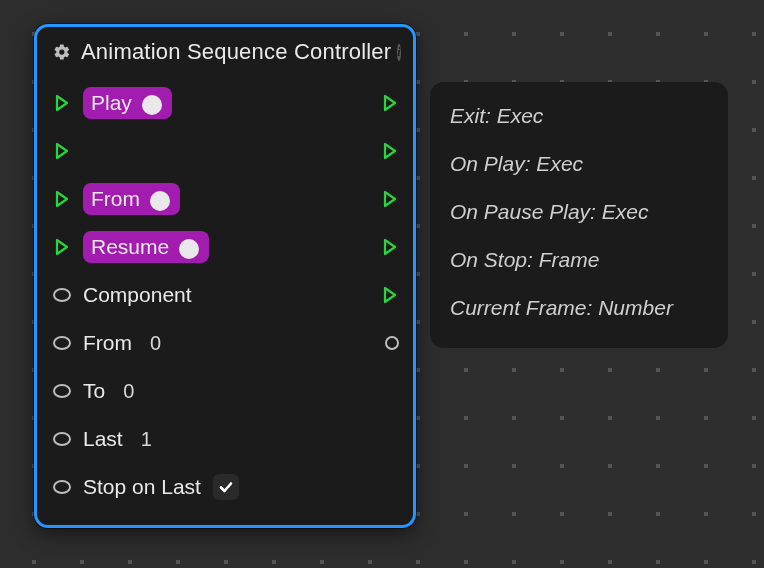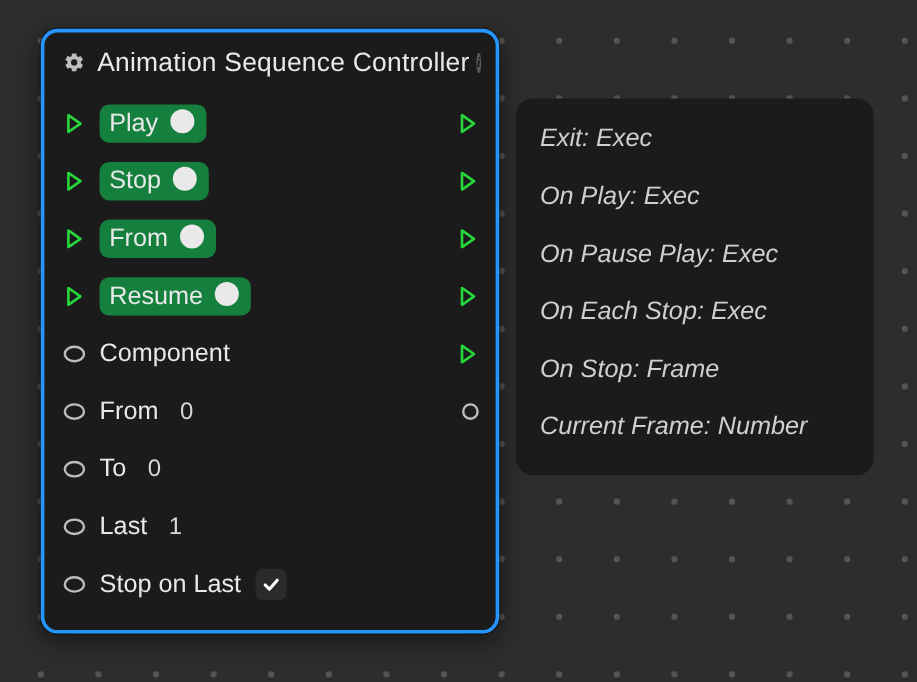--- a/index.html
+++ b/index.html
@@ -83,24 +83,24 @@
     font-weight: 400;
     white-space: nowrap;
   }
 
   .dot-btn {
     width: 20px; height: 20px; border-radius: 50%;
     background: #e9e9e9;
     display: inline-block;
   }
   .chip {
-    background: #15803d;
+    background: #a21caf;
     border-radius: 8px;
     padding: 4px 10px 4px 8px;
-    display: inline-flex; align-items: flex-start; gap: 10px;
+    display: inline-flex; align-items: flex-end; gap: 10px;
   }
   .num-input {
     background: transparent; border: none; outline: none;
     color: #d8d8d8; font-size: 20px;
     width: 40px;
     padding: 4px 0 4px 6px;
   }
   .checkbox {
     width: 26px; height: 26px;
     background: #2a2a2a;
@@ -131,23 +131,20 @@
 
   <div class="node secondary">
     <div class="out-row">
       <span class="out-label">Exit: Exec</span>
     </div>
     <div class="out-row">
       <span class="out-label">On Play: Exec</span>
     </div>
     <div class="out-row">
       <span class="out-label">On Pause Play: Exec</span>
-    </div>
-    <div class="out-row">
-      <span class="out-label">On Each Stop: Exec</span>
     </div>
     <div class="out-row">
       <span class="out-label">On Stop: Frame</span>
     </div>
     <div class="out-row">
       <span class="out-label">Current Frame: Number</span>
     </div>
   </div>
 
   <div class="node primary">
@@ -182,24 +179,20 @@
         </span>
       </div>
 
       <div class="row">
         <div class="left">
           <span class="port exec">
             <svg width="14" height="16" viewBox="0 0 14 16">
                 <path d="M2 1 L12 8 L2 15 Z" fill="none" stroke="#26d63a" stroke-width="2.2" stroke-linejoin="round"></path>
               </svg>
           </span>
-          <span class="chip">
-            <span class="row-label">Stop</span>
-            <span class="dot-btn"></span>
-          </span>
         </div>
         <span class="port exec right-port">
           <svg width="14" height="16" viewBox="0 0 14 16">
               <path d="M2 1 L12 8 L2 15 Z" fill="none" stroke="#26d63a" stroke-width="2.2" stroke-linejoin="round"></path>
             </svg>
         </span>
       </div>
 
       <div class="row">
         <div class="left">

